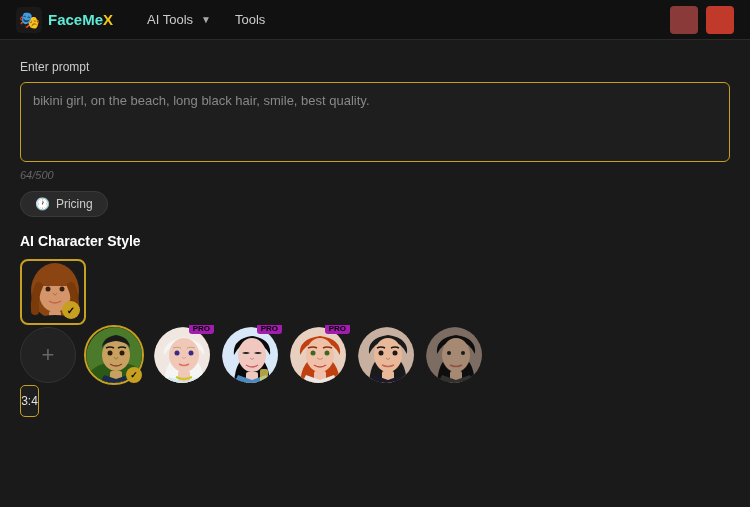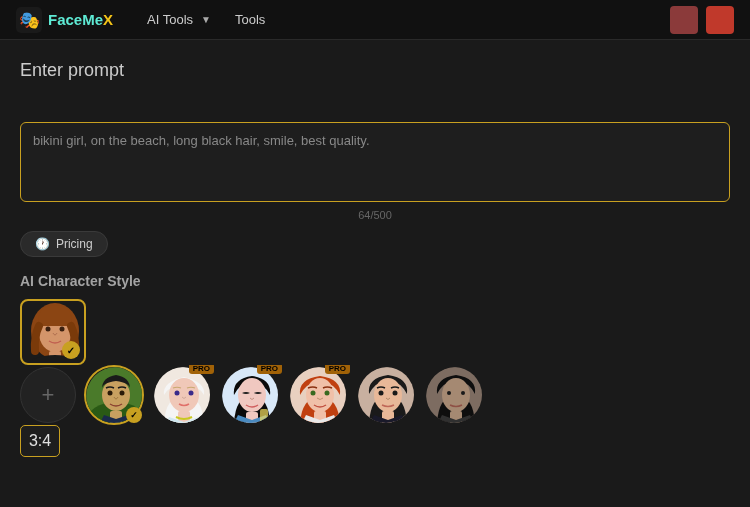--- a/index.html
+++ b/index.html
@@ -77,44 +77,44 @@
       background: #c0392b;
     }
 
     
     .main {
       padding: 20px 20px 20px 20px;
     }
 
     
     .section-label {
-      font-size: 18px;
+      font-size: 12px;
       color: #cccccc;
       margin-bottom: 8px;
       font-weight: 500;
     }
     .prompt-textarea {
       width: 100%;
       height: 80px;
       background: #1e1e1e;
       border: 1.5px solid #c8a020;
       border-radius: 6px;
       color: #888;
       font-size: 13px;
       padding: 10px 12px;
       resize: none;
       outline: none;
       font-family: inherit;
-      margin-top: 33px;
     }
     .prompt-counter {
-      text-align: center;
+      text-align: left;
       font-size: 11px;
       color: #666;
       margin-top: 4px;
+      font-style: italic;
     }
 
     
     .history-btn {
       display: inline-flex;
       align-items: center;
       gap: 6px;
       background: #2a2a2a;
       border: 1px solid #3a3a3a;
       border-radius: 20px;
@@ -125,21 +125,21 @@
       margin-top: 10px;
     }
     .history-icon {
       font-size: 12px;
     }
 
     
     .section-title {
       font-size: 14px;
       font-weight: 600;
-      color: #a3a3a3;
+      color: #ffffff;
       margin-bottom: 10px;
       margin-top: 16px;
     }
     .character-style-row {
       display: flex;
       gap: 10px;
     }
     .character-item {
       position: relative;
       width: 66px;
@@ -202,21 +202,21 @@
       overflow: hidden;
       border: 2px solid transparent;
     }
     .look-item-inner.selected {
       border: 2.5px solid #c8a020;
     }
     .pro-badge {
       position: absolute;
       top: -2px;
       right: -2px;
-      background: #a16207;
+      background: #a21caf;
       color: #000;
       font-size: 8px;
       font-weight: 700;
       padding: 1px 4px;
       border-radius: 3px;
       z-index: 10;
     }
     .look-check {
       position: absolute;
       bottom: 2px;
@@ -233,27 +233,27 @@
       font-weight: bold;
       z-index: 10;
     }
 
     
     .size-options {
       display: flex;
       gap: 8px;
     }
     .size-btn {
-      width: 40px;
+      width: 19px;
       height: 32px;
       background: #1e1e1e;
       border: 1.5px solid #c8a020;
       border-radius: 5px;
       color: #e0e0e0;
-      font-size: 16px;
+      font-size: 12px;
       display: flex;
       align-items: center;
       justify-content: center;
       cursor: pointer;
     }
 
     
   </style>
 </head>
 <body>

